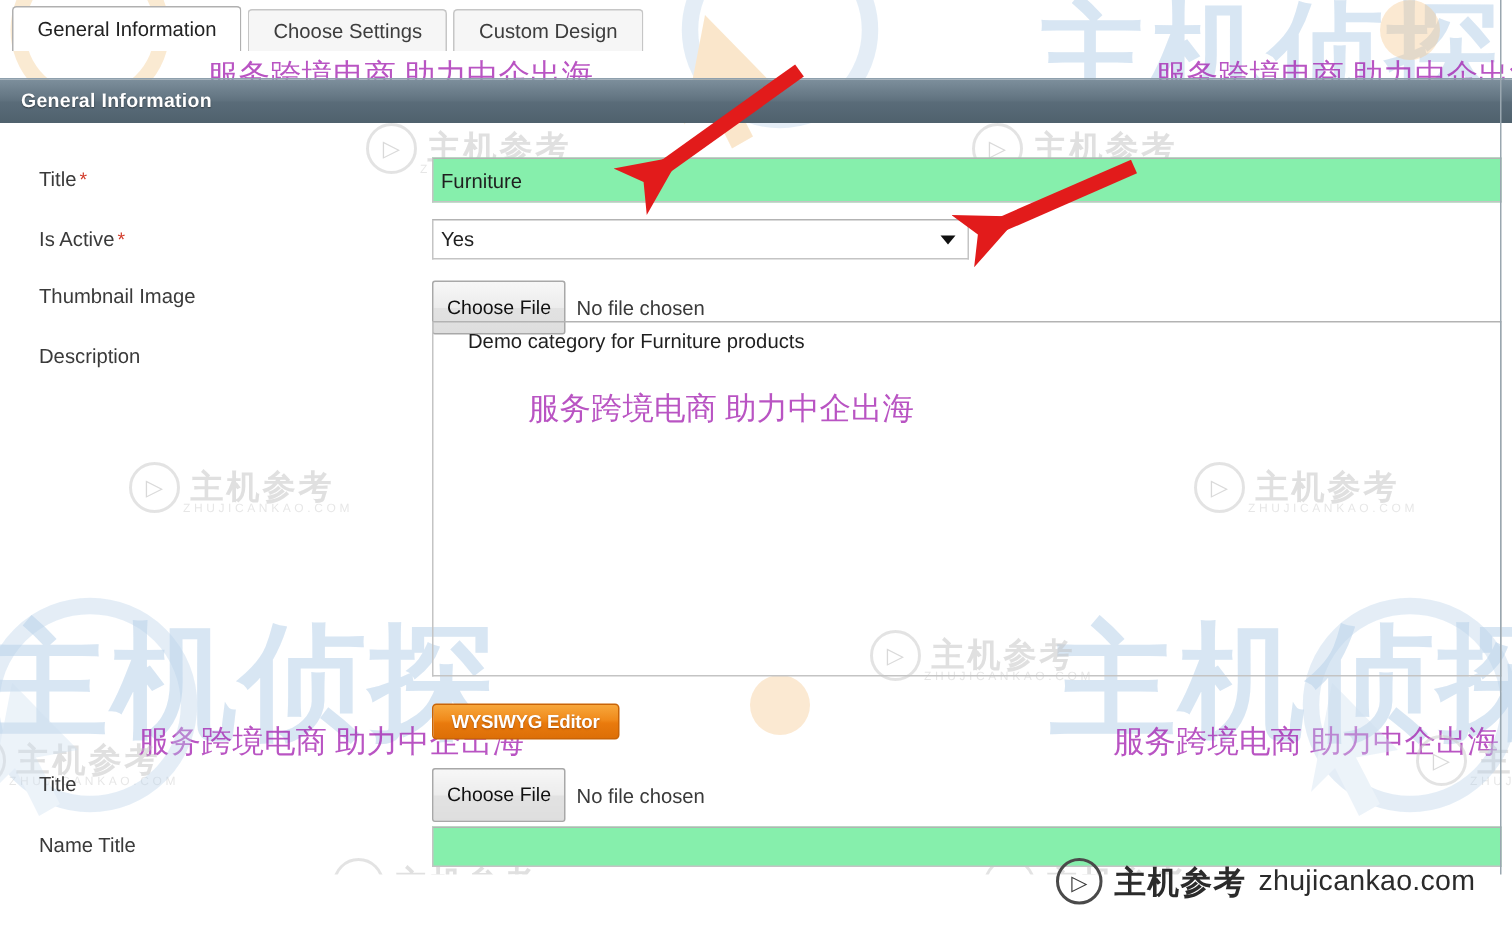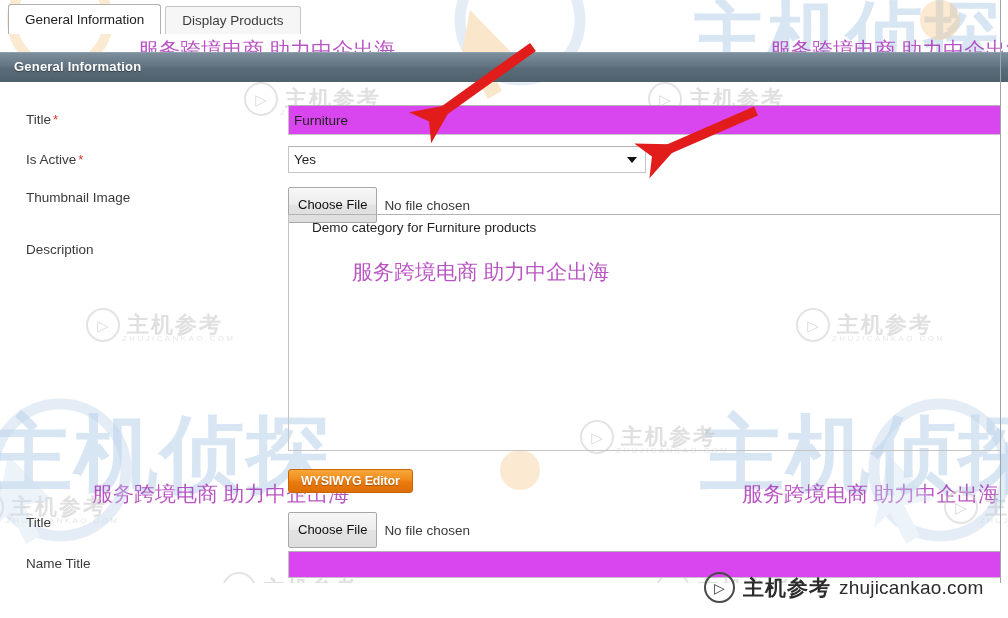--- a/index.html
+++ b/index.html
@@ -151,21 +151,21 @@
   }
   .lbl .req {
     color: #d23b2a;
     font-size: 13px;
     margin-left: 2px;
   }
 
   .txt-input {
     position: absolute;
     box-sizing: border-box;
-    background: #d946ef;
+    background: #86efac;
     border: 1px solid #c4c4c4;
     border-top-color: #b3b3b3;
     font-size: 13.5px;
     font-family: "Liberation Sans", sans-serif;
     color: #1f1f1f;
     padding: 0 5px;
     outline: none;
   }
 
   .sel {
@@ -392,21 +392,22 @@
       <path d="M888 455 L932 500 L904 505 L920 536 L906 544 L890 512 L874 528 Z" fill="#cfe0f0"></path>
       <path d="M470 10 L514 55 L486 60 L502 91 L488 99 L472 67 L456 83 Z" fill="#f3c079"></path>
     </svg>
 
   </div>
 
   <div id="ui">
 
     <div class="tabstrip">
       <div class="tab active">General Information</div>
-      <div class="tab">Display Products</div>
+      <div class="tab">Choose Settings</div>
+      <div class="tab">Custom Design</div>
     </div>
 
     <div class="section-bar">
       <div class="title">General Information</div>
     </div>
 
     <div class="form">
 
       <div class="row" style="top:26px;">
         <div class="lbl" style="top:4px;">
@@ -427,21 +428,21 @@
 
       <div class="row" style="top:105px;">
         <div class="lbl" style="top:3px;">Thumbnail Image</div>
         <div class="file-row" style="left:288px; top:0px;">
           <button class="file-btn">Choose File</button>
           <span class="file-label">No file chosen</span>
         </div>
       </div>
 
       <div class="row" style="top:146px;">
-        <div class="lbl" style="top:14px;">Description</div>
+        <div class="lbl" style="top:2px;">Description</div>
         <div class="textarea" style="left:288px; top:-14px; width:713px; height:237px;"></div>
         <div class="ta-text" style="left:312px; top:-8px;">Demo category for Furniture products</div>
       </div>
 
       <div class="row" style="top:388px;">
         <button class="wysiwyg-btn" style="left:288px; top:-1px;">WYSIWYG Editor</button>
       </div>
 
       <div class="row" style="top:430px;">
         <div class="lbl" style="top:3px;">Title</div>

